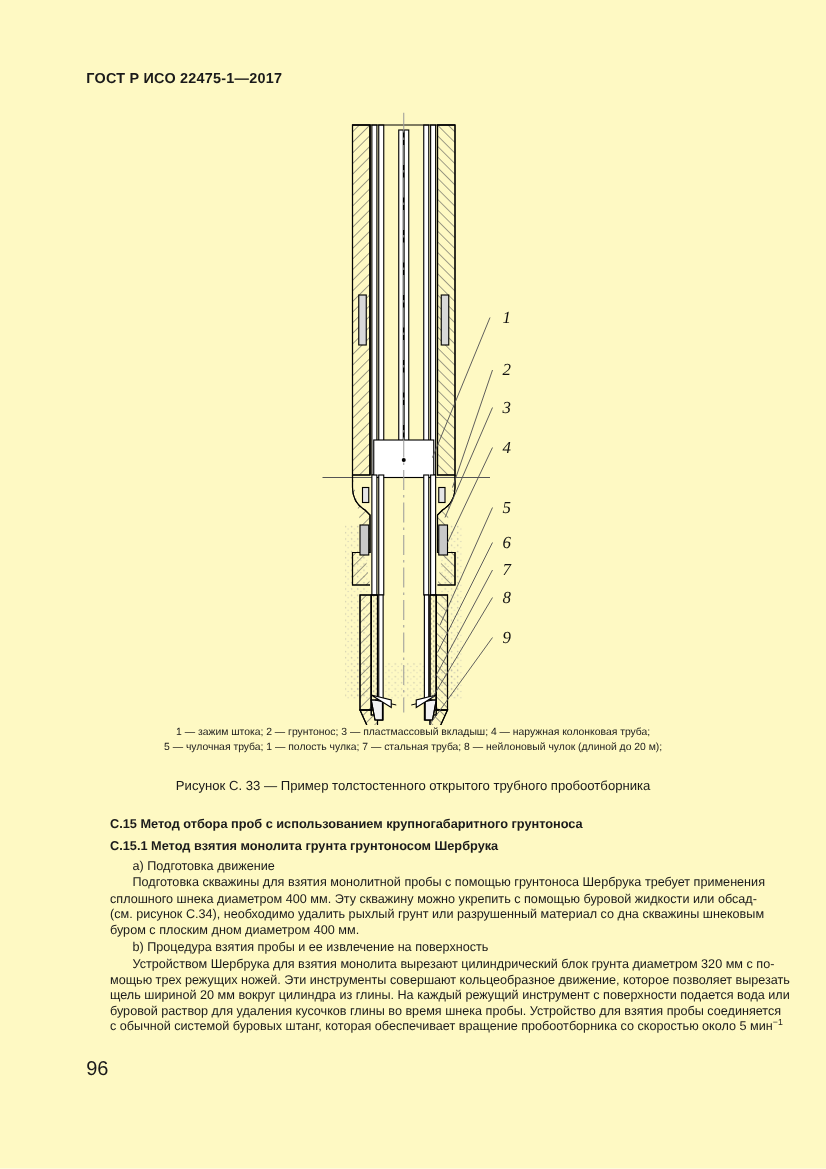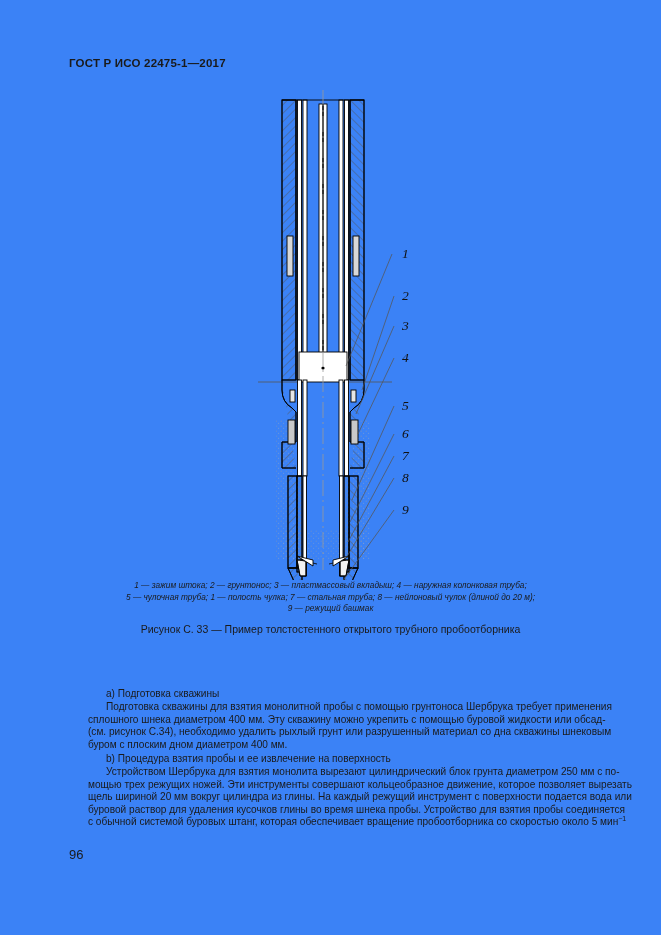--- a/index.html
+++ b/index.html
@@ -8,21 +8,21 @@
     background: #ffffff;
   }
   body {
     font-family: "Liberation Sans", sans-serif;
     color: #1a1a1a;
   }
   .page {
     position: relative;
     width: 661px;
     height: 935px;
-    background: #3b82f6;
+    background: #fef9c3;
     overflow: hidden;
   }
 
   
   .doc-header {
     position: absolute;
     left: 69px;
     top: 57px;
     font-size: 11.5px;
     font-weight: bold;
@@ -44,21 +44,21 @@
   .fig-legend {
     position: absolute;
     left: 69px;
     top: 580px;
     width: 523px;
     text-align: center;
     font-size: 8.3px;
     line-height: 11.6px;
     color: #1a1a1a;
   }
-  .fig-legend .ln { display: block; white-space: nowrap; font-style: italic; }
+  .fig-legend .ln { display: block; white-space: nowrap; }
 
   
   .fig-caption {
     position: absolute;
     left: 69px;
     top: 622px;
     width: 523px;
     text-align: center;
     font-size: 10.5px;
     line-height: 14px;
@@ -97,21 +97,21 @@
   .p-b-body  { top: 766px; }
 
   .indent { display: inline-block; width: 18px; }
   sup { font-size: 7px; vertical-align: super; line-height: 0; }
 
   
   .page-number {
     position: absolute;
     left: 69px;
     top: 847px;
-    font-size: 13px;
+    font-size: 16px;
   }
 </style>
 </head>
 <body>
 
 <div class="page">
 
   <div class="doc-header">ГОСТ Р ИСО 22475-1—2017</div>
 
   <div class="figure-wrap">
@@ -232,43 +232,44 @@
         <text x="402" y="370">7</text>
         <text x="402" y="392">8</text>
         <text x="402" y="424">9</text>
       </g>
     </svg>
   </div>
 
   <div class="fig-legend">
     <span class="ln">1 — зажим штока; 2 — грунтонос; 3 — пластмассовый вкладыш; 4 — наружная колонковая труба;</span>
     <span class="ln">5 — чулочная труба; 1 — полость чулка; 7 — стальная труба; 8 — нейлоновый чулок (длиной до 20 м);</span>
-    <span class="ln">9 — режущий башмак</span>
   </div>
 
   <div class="fig-caption">Рисунок С. 33 — Пример толстостенного открытого трубного пробоотборника</div>
 
+  <div class="h-sec h-c15">С.15 Метод отбора проб с использованием крупногабаритного грунтоноса</div>
+  <div class="h-sec h-c15-1">С.15.1 Метод взятия монолита грунта грунтоносом Шербрука</div>
 
   <div class="para p-a-label">
-    <span class="line"><span class="indent"></span><span>a) Подготовка скважины</span></span>
+    <span class="line"><span class="indent"></span><span>a) Подготовка движение</span></span>
   </div>
 
   <div class="para p-a-body">
     <span class="line"><span class="indent"></span><span>Подготовка скважины для взятия монолитной пробы с помощью грунтоноса Шербрука требует применения</span></span>
     <span class="line">сплошного шнека диаметром 400 мм. Эту скважину можно укрепить с помощью буровой жидкости или обсад-</span>
     <span class="line">(см. рисунок С.34), необходимо удалить рыхлый грунт или разрушенный материал со дна скважины шнековым</span>
     <span class="line">буром с плоским дном диаметром 400 мм.</span>
   </div>
 
   <div class="para p-b-label">
     <span class="line"><span class="indent"></span><span>b) Процедура взятия пробы и ее извлечение на поверхность</span></span>
   </div>
 
   <div class="para p-b-body">
-    <span class="line"><span class="indent"></span><span>Устройством Шербрука для взятия монолита вырезают цилиндрический блок грунта диаметром 250 мм с по-</span></span>
+    <span class="line"><span class="indent"></span><span>Устройством Шербрука для взятия монолита вырезают цилиндрический блок грунта диаметром 320 мм с по-</span></span>
     <span class="line">мощью трех режущих ножей. Эти инструменты совершают кольцеобразное движение, которое позволяет вырезать</span>
     <span class="line">щель шириной 20 мм вокруг цилиндра из глины. На каждый режущий инструмент с поверхности подается вода или</span>
     <span class="line">буровой раствор для удаления кусочков глины во время шнека пробы. Устройство для взятия пробы соединяется</span>
     <span class="line"><span>с обычной системой буровых штанг, которая обеспечивает вращение пробоотборника со скоростью около 5 мин</span><sup>−1</sup></span>
   </div>
 
   <div class="page-number">96</div>
 
 </div>
 

